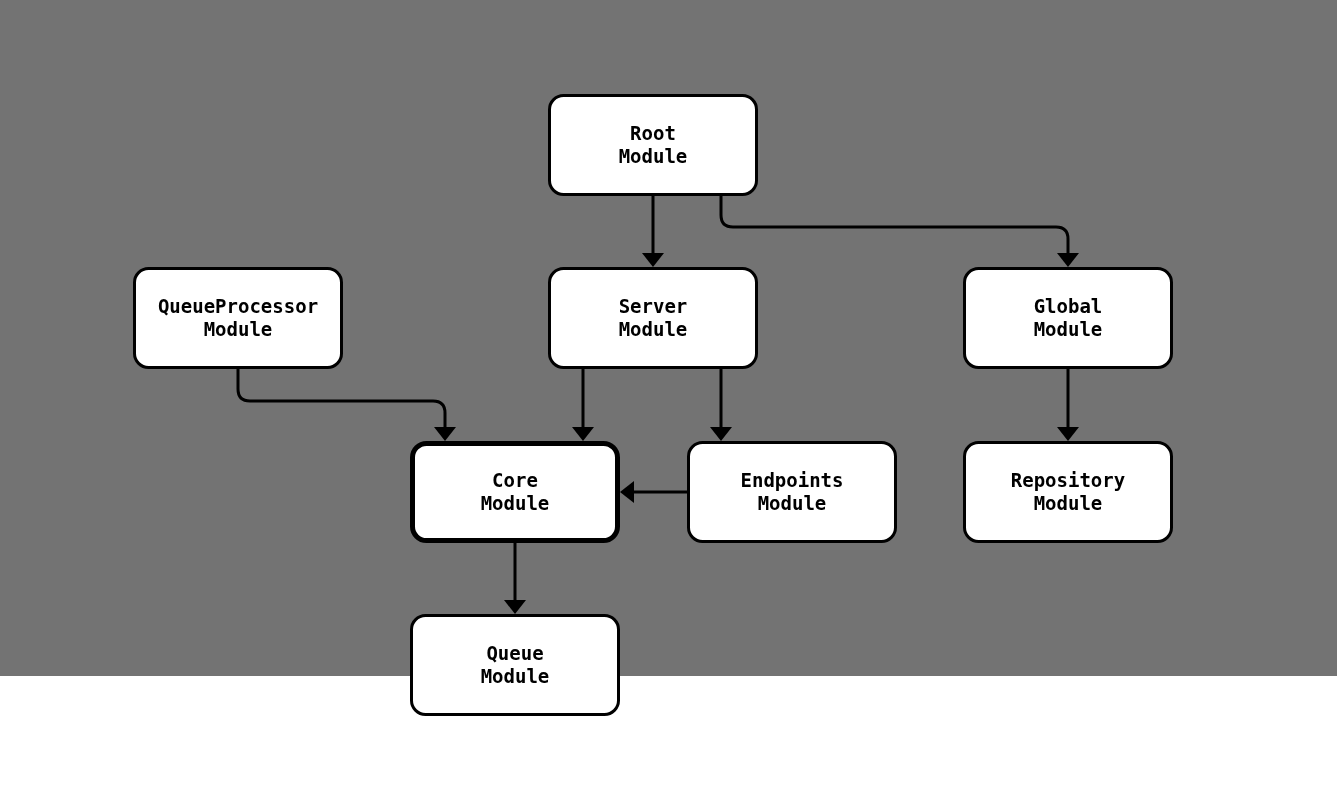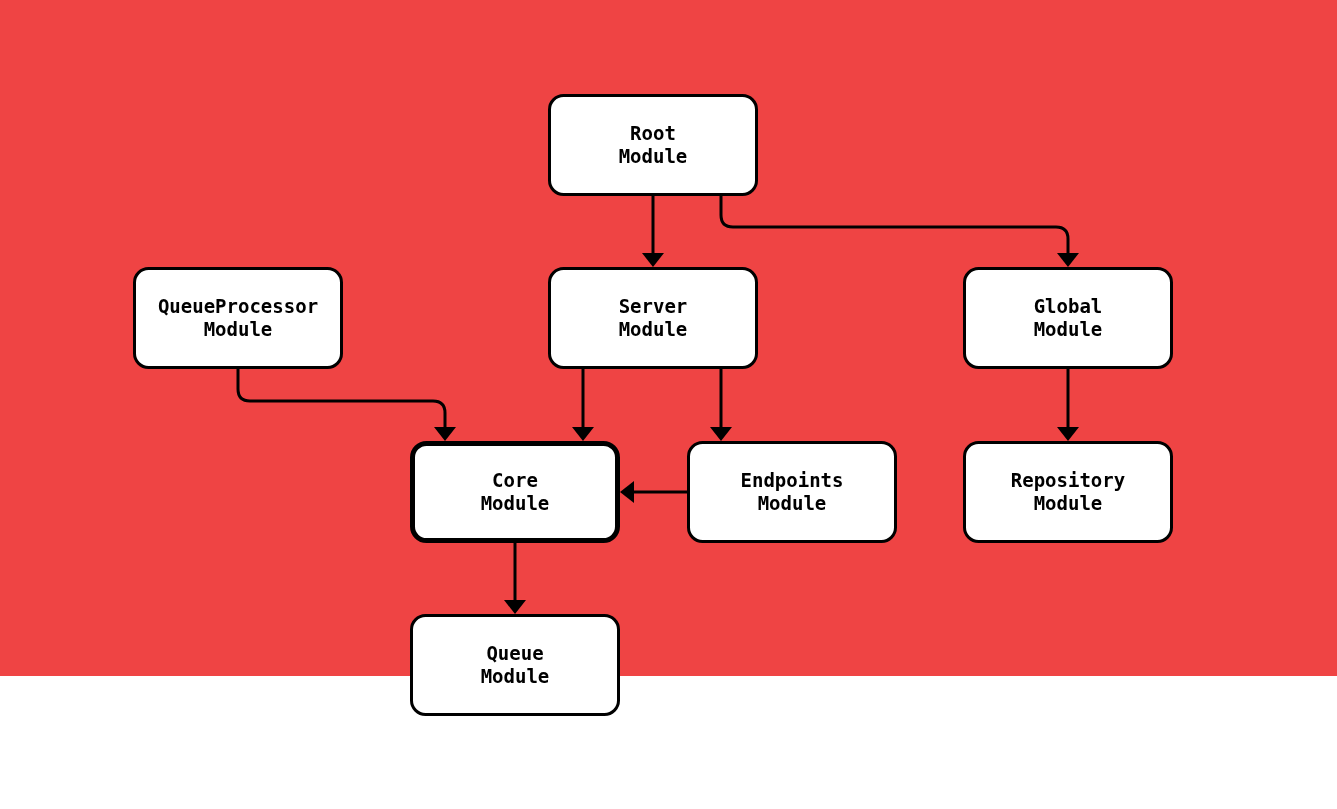--- a/index.html
+++ b/index.html
@@ -10,21 +10,21 @@
   body {
     width: 1337px;
     height: 809px;
     overflow: hidden;
     font-family: "DejaVu Sans Mono", "Liberation Mono", monospace;
   }
   #diagram-canvas {
     position: relative;
     width: 1337px;
     height: 676px;
-    background: #ef4444;
+    background: #737373;
   }
   svg.diagram-svg {
     position: absolute;
     top: 0;
     left: 0;
     width: 1337px;
     height: 809px;
     display: block;
   }
   .node-box {

